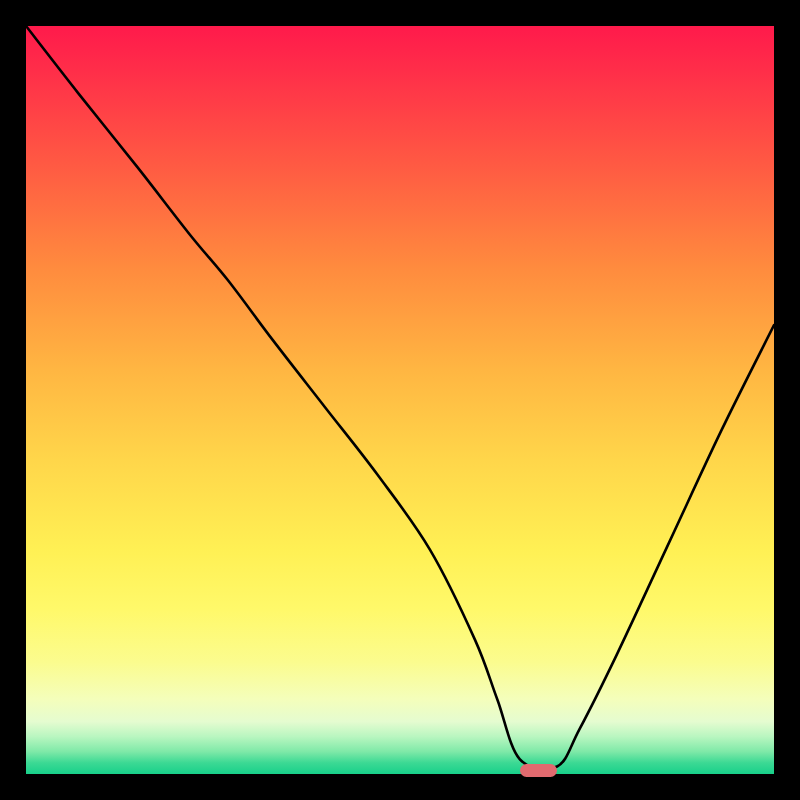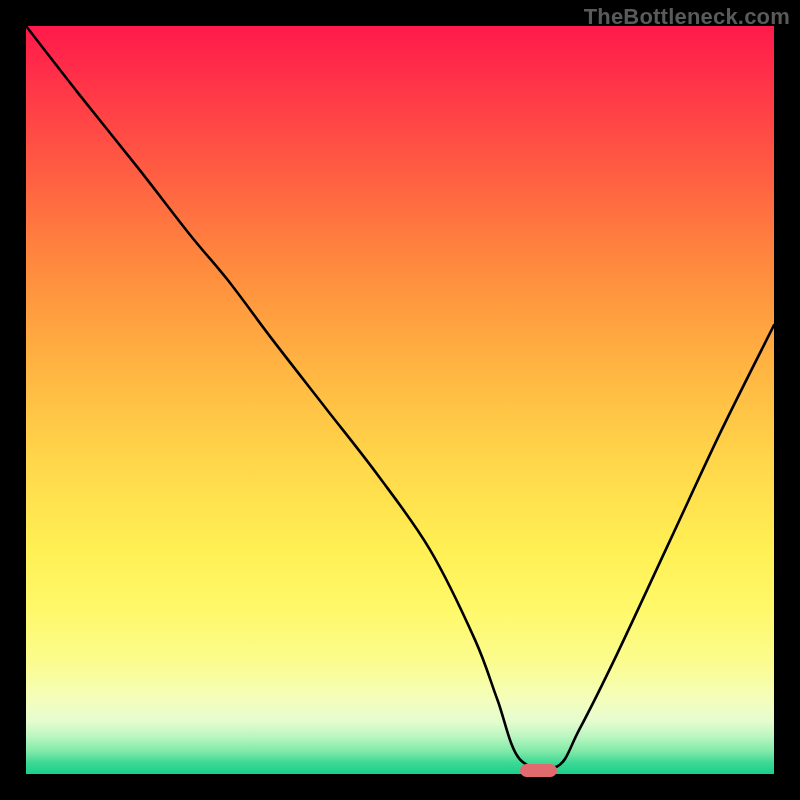--- a/index.html
+++ b/index.html
@@ -68,21 +68,20 @@
     background: #e16a6f;
     border-radius: 999px;
     z-index: 3;
   }
 </style>
 </head>
 <body>
 
 <div class="frame">
 
-  <div class="watermark">TheBottleneck.com</div>
 
   <div class="plot-area">
     <div class="gradient"></div>
 
     <svg class="curve" viewBox="0 0 748 748" preserveAspectRatio="none">
       <path id="curve-path" fill="none" stroke="#000" stroke-width="2.6" stroke-linecap="round" stroke-linejoin="round" d="M 0,0 C 8.726666666666668,11.21999999999999 33.66000000000001,43.63333333333327 52.36000000000001,67.31999999999994 C 71.06,91.0066666666666 93.5,118.43333333333332 112.2,142.12 C 130.9,165.8066666666667 149.6,190.74000000000007 164.56,209.44000000000005 C 179.52,228.14000000000004 188.24666666666667,236.86666666666667 201.96,254.32 C 215.67333333333335,271.7733333333333 230.63333333333333,292.9666666666667 246.84,314.16 C 263.0466666666667,335.35333333333335 281.74666666666667,359.04 299.2,381.48 C 316.6533333333333,403.92 334.1066666666667,425.11333333333334 351.56,448.8 C 369.0133333333333,472.4866666666667 387.71333333333337,496.17333333333335 403.92,523.6 C 420.12666666666667,551.0266666666666 437.58000000000004,588.4266666666667 448.8,613.36 C 460.02,638.2933333333333 463.76,653.2533333333333 471.24,673.2 C 478.72,693.1466666666668 483.7066666666667,721.8199999999999 493.68,733.04 C 503.6533333333333,744.26 521.1066666666666,745.5066666666667 531.0799999999999,740.52 C 541.0533333333333,735.5333333333333 543.5466666666666,721.82 553.52,703.12 C 563.4933333333333,684.42 575.96,659.4866666666666 590.9200000000001,628.3199999999999 C 605.8800000000001,597.1533333333333 625.8266666666666,553.52 643.28,516.12 C 660.7333333333333,478.72 678.1866666666666,440.07333333333327 695.64,403.91999999999996 C 713.0933333333334,367.76666666666665 739.2733333333333,316.6533333333333 748,299.2"></path>
     </svg>
 
     <div id="marker" class="marker" style="left: 493.68px; width: 37.4px; top: 737.76px; height: 13px;"></div>
   </div>

